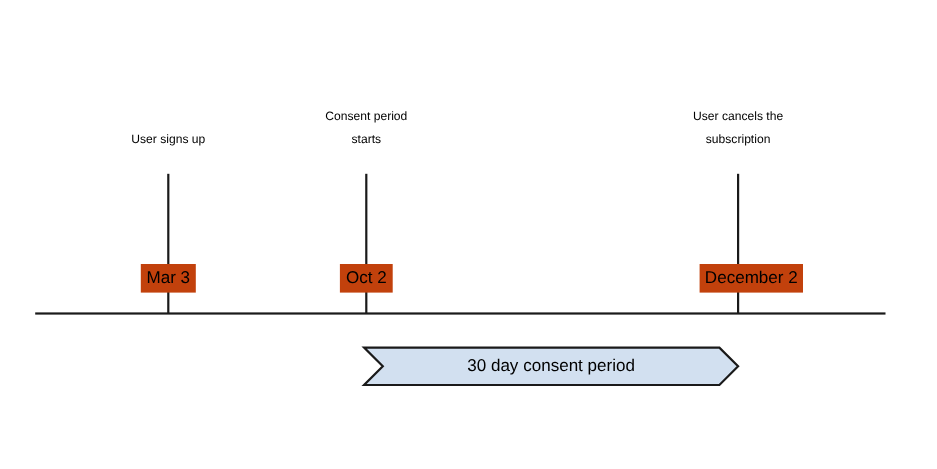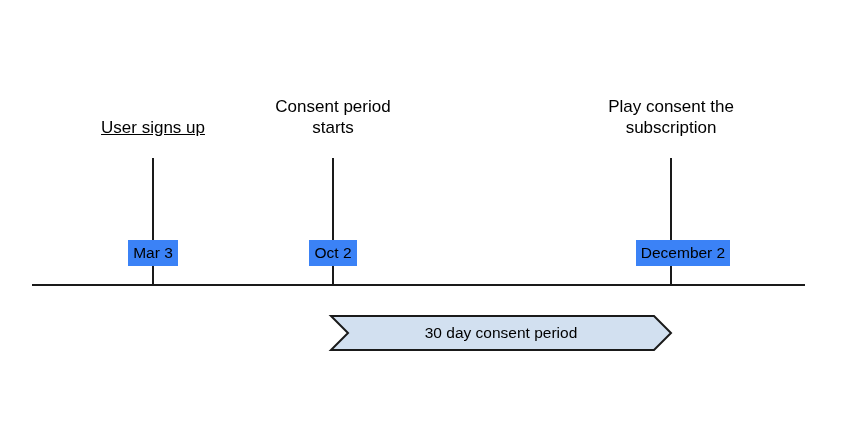--- a/index.html
+++ b/index.html
@@ -43,40 +43,39 @@
     width: 0;
     height: 127px;
     border-left: 2px solid #1a1a1a;
   }
   .event-caption {
     position: absolute;
     top: 96px;
     left: -120px;
     width: 240px;
     text-align: center;
-    font-size: 17px;
+    font-size: 11px;
     line-height: 21px;
     color: #000000;
     white-space: pre-line;
   }
   .event-caption.one-line {
     top: 117px;
-    text-decoration: underline;
   }
   .event-date {
     position: absolute;
     top: 240px;
     left: -60px;
     width: 120px;
     text-align: center;
     z-index: 3;
   }
   .event-date > span {
     display: inline-block;
-    background: #3b82f6;
+    background: #c2410c;
     font-size: 15.5px;
     line-height: 22px;
     padding: 2px 5px 2px 5px;
     color: #000000;
   }
   
   .event-date.shift-right {
     left: -48px;
   }
 
@@ -127,21 +126,21 @@
     <div class="event-stem"></div>
     <div class="event-caption">Consent period
 starts</div>
     <div class="event-date">
       <span>Oct 2</span>
     </div>
   </div>
 
   <div class="event" style="left:671px">
     <div class="event-stem"></div>
-    <div class="event-caption">Play consent the
+    <div class="event-caption">User cancels the
 subscription</div>
     <div class="event-date shift-right">
       <span>December 2</span>
     </div>
   </div>
 
   <div class="banner">
     <svg viewBox="0 0 342 36" preserveAspectRatio="none">
       <polygon points="1,1 324,1 341,18 324,35 1,35 18,18" fill="#d2e0f0" stroke="#1a1a1a" stroke-width="2" stroke-linejoin="miter"></polygon>
     </svg>

